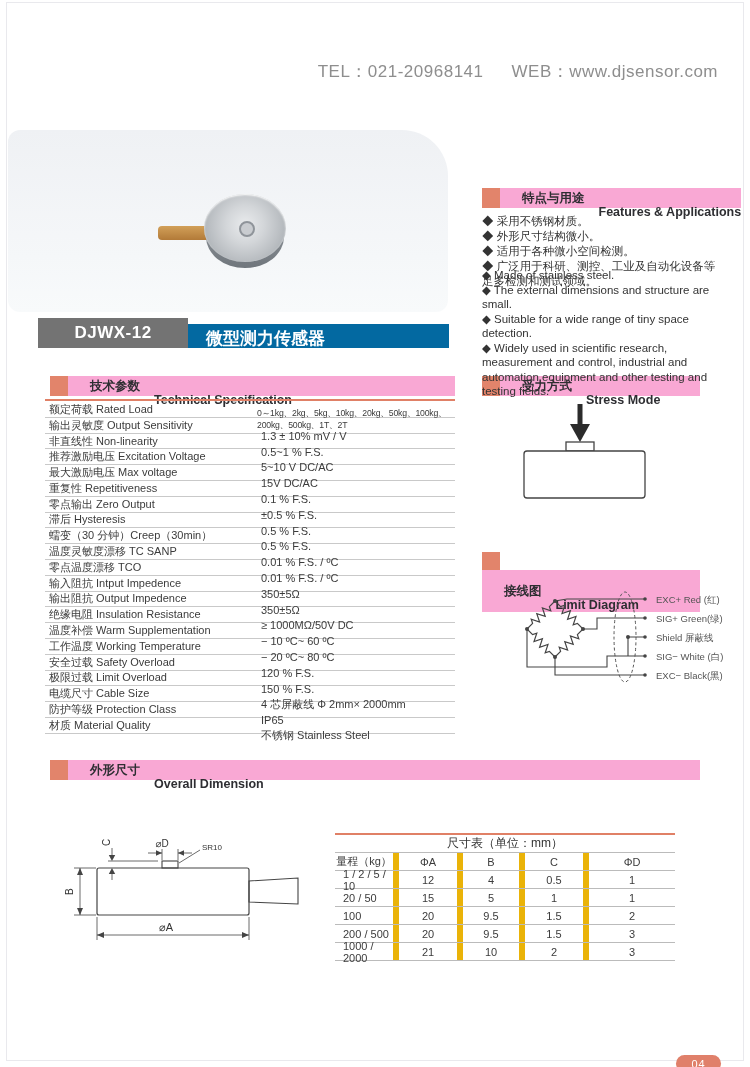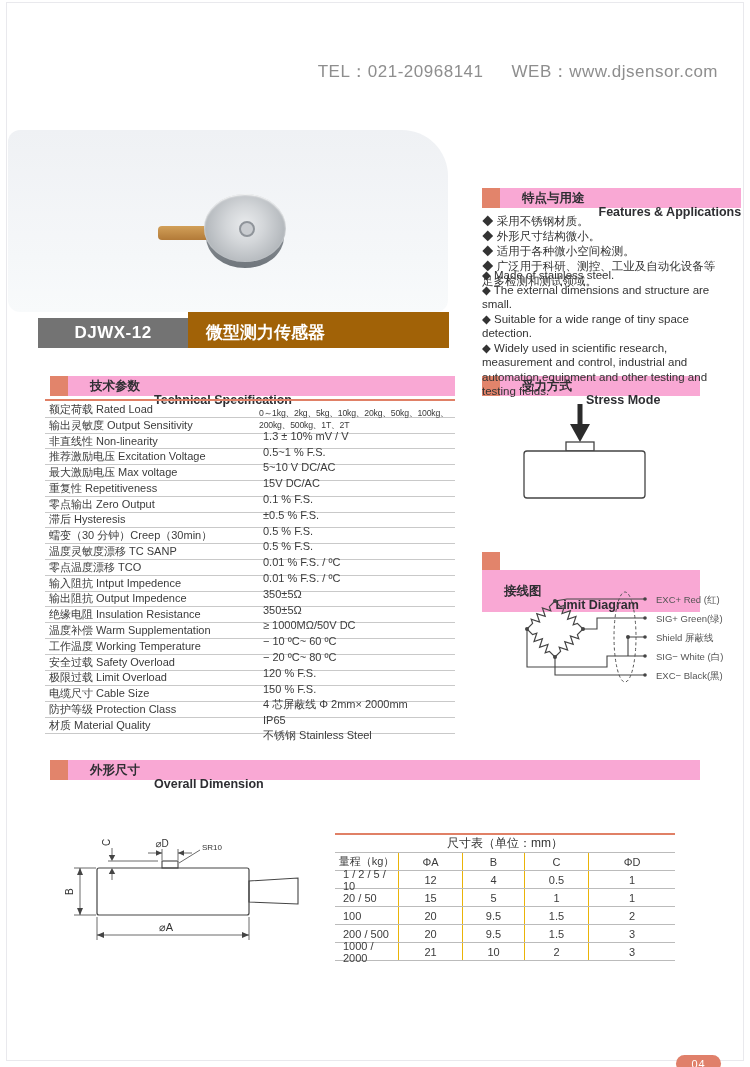--- a/index.html
+++ b/index.html
@@ -25,41 +25,41 @@
   .disc-face{position:absolute;left:0;top:0;width:82px;height:68px;border-radius:50%;
     background:radial-gradient(circle at 50% 45%, #e9ebed 0%, #d3d6d9 34%, #bcc0c4 62%, #9ba1a6 100%);
     box-shadow:inset 0 1px 2px #ffffff;}
   .disc-center{position:absolute;left:50%;top:44%;width:12px;height:12px;margin:-6px 0 0 -6px;
     border-radius:50%;background:#c9ccd0;border:2px solid #8f949a;}
 
   
   .title-bar{position:absolute;left:38px;top:312px;width:411px;height:36px;display:flex;align-items:flex-end;}
   .title-model{width:150px;height:30px;background:#737373;color:#fff;font-weight:bold;font-size:17px;
     display:flex;align-items:center;justify-content:center;letter-spacing:.5px;}
-  .title-name{flex:1;height:36px;background:#a16207;color:#fff;font-weight:bold;font-size:17px;
+  .title-name{flex:1;height:24px;background:#0369a1;color:#fff;font-weight:bold;font-size:17px;
     display:flex;align-items:center;padding-left:18px;box-sizing:border-box;padding-top:5px;}
 
   
   .section-header{position:absolute;height:20px;display:flex;}
   .sh-square{width:18px;height:20px;background:#e2846b;flex:0 0 18px;}
   .sh-bar{flex:1;background:#f9a8d4;display:flex;align-items:center;padding-left:22px;
     font-size:12.5px;font-weight:bold;color:#2e2e32;white-space:nowrap;}
   .sh-bar .en{margin-left:14px;margin-top:28px;}
   #spec-header{left:50px;top:376px;width:405px;}
   #features-header{left:482px;top:188px;width:218px;}
   #stress-header{left:482px;top:376px;width:218px;}
   #wiring-header{left:482px;top:552px;width:218px;flex-direction:column;}
   #dim-header{left:50px;top:760px;width:650px;}
 
   
   .spec-topline{position:absolute;left:45px;top:399px;width:410px;height:2px;background:#e08066;}
   #spec-rows{position:absolute;left:45px;top:402px;width:410px;}
   .spec-row{display:flex;height:15.8px;border-bottom:1px solid #c9c9c9;box-sizing:border-box;align-items:stretch;}
   .spec-label{width:201px;padding-left:4px;font-size:11px;display:flex;align-items:center;color:#3b3b3b;}
-  .spec-value{flex:1;border-left:3px solid #1d4ed8;padding-left:10px;font-size:11px;display:flex;align-items:center;color:#3b3b3b;margin-top:18px;}
+  .spec-value{flex:1;border-left:1px solid #1d4ed8;padding-left:10px;font-size:11px;display:flex;align-items:center;color:#3b3b3b;margin-top:18px;}
   .spec-value.small{font-size:8.7px;letter-spacing:-.2px;padding-left:6px;}
 
   
   .bullets{position:absolute;left:482px;width:236px;font-size:11.5px;color:#333;}
   #bullets-zh{top:214px;line-height:15px;}
   #bullets-en{top:268px;line-height:14.5px;}
 
   
   #stress-svg{position:absolute;left:482px;top:398px;}
   #wiring-svg{position:absolute;left:495px;top:585px;}
@@ -68,21 +68,21 @@
 
   
   #dim-svg{position:absolute;left:62px;top:822px;}
   #dim-svg text{font-family:"Liberation Sans",sans-serif;fill:#333;}
 
   
   #dim-table{position:absolute;left:335px;top:833px;width:340px;border-top:2px solid #e08066;}
   .dim-title{height:17px;line-height:17px;text-align:center;font-size:12px;color:#333;border-bottom:1px solid #bbbbbb;}
   .dim-row{display:flex;height:18px;border-bottom:1px solid #bbbbbb;box-sizing:border-box;}
   .dim-cell{display:flex;align-items:center;justify-content:center;font-size:11px;color:#3b3b3b;
-    border-right:1px solid #eab308;box-sizing:border-box;}
+    border-right:6px solid #eab308;box-sizing:border-box;}
   .dim-cell.c0{width:64px;}.dim-cell.c1{width:64px;}.dim-cell.c2{width:62px;}.dim-cell.c3{width:64px;}
   .dim-cell.c4{flex:1;border-right:none;}
   .dim-row.data .c0{justify-content:flex-start;padding-left:8px;}
 
   
   .page-pill{position:absolute;left:676px;top:1055px;width:45px;height:17px;border-radius:9px;
     background:#e0806a;color:#fff;font-size:11px;display:flex;align-items:center;justify-content:center;letter-spacing:1px;}
 </style>
 </head>
 <body>

